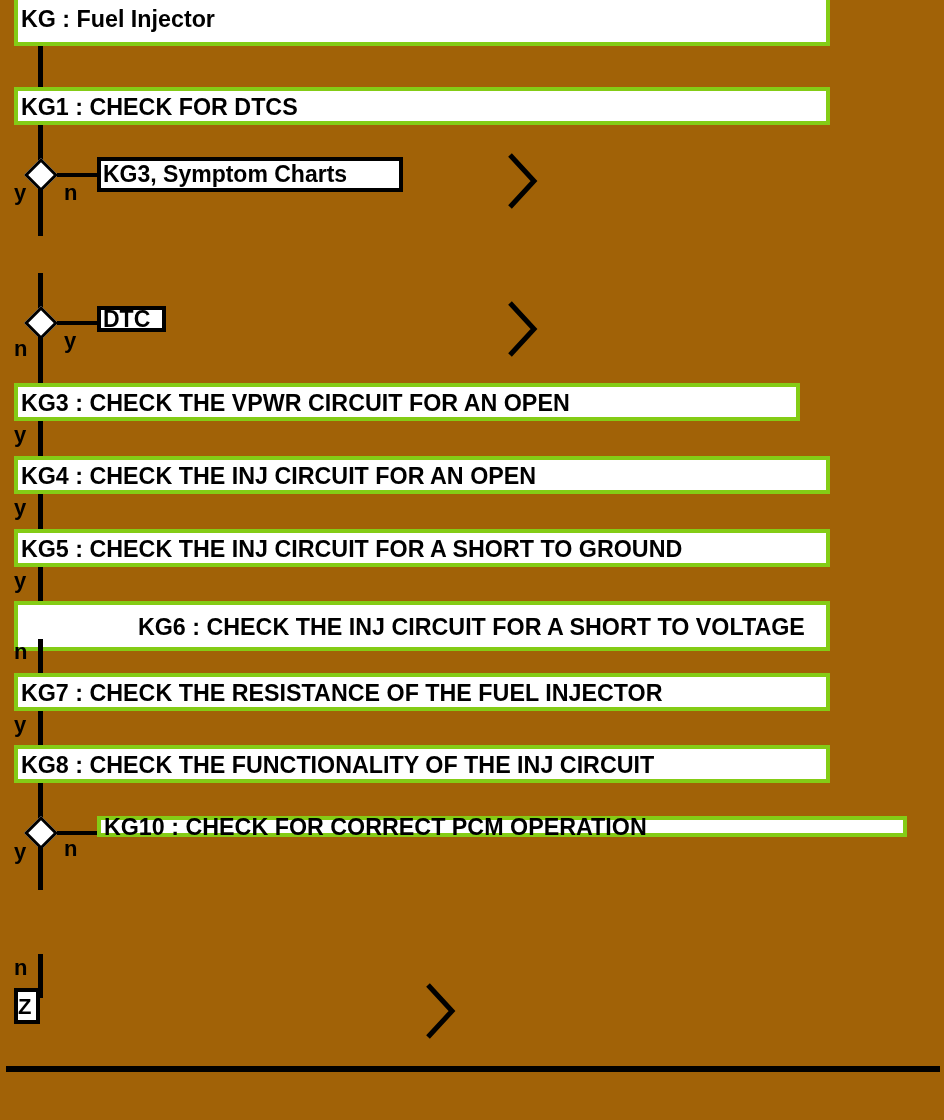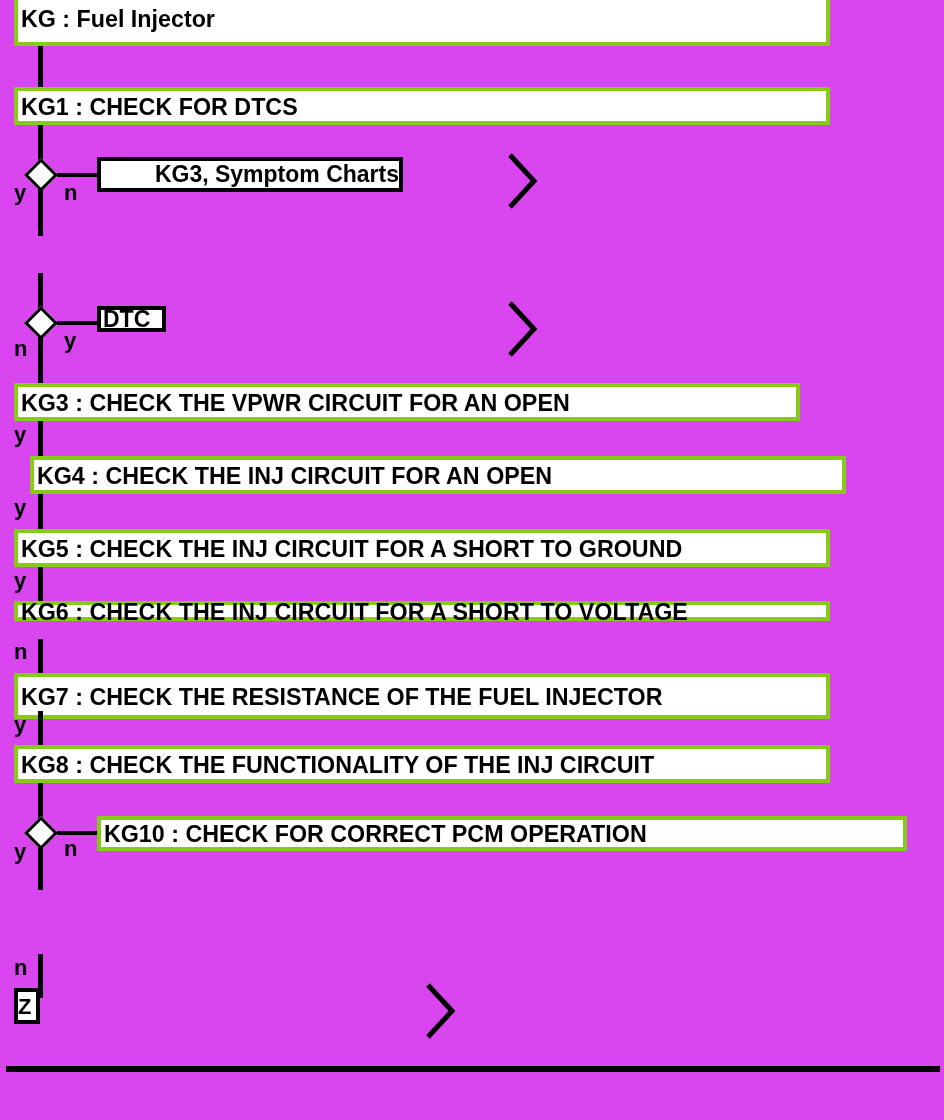--- a/index.html
+++ b/index.html
@@ -8,21 +8,21 @@
     background: #ffffff;
   }
   body {
     font-family: "Liberation Sans", sans-serif;
     -webkit-font-smoothing: none;
   }
   #page {
     position: relative;
     width: 944px;
     height: 1120px;
-    background: #d946ef;
+    background: #a16207;
     overflow: hidden;
   }
 
   
   .step-box {
     position: absolute;
     box-sizing: border-box;
     border: 4px solid #84cc16;
     background: #ffffff;
     display: flex;
@@ -133,21 +133,21 @@
   </div>
 
   <div class="vline" style="left:38px; top:125px; height:38px;"></div>
 
   <div class="diamond" style="left:24px; top:158px;">
     <div class="dshape"></div>
   </div>
 
   <div class="hline" style="left:57px; top:173px; width:44px;"></div>
 
-  <div class="ref-box" style="left:97px; top:157px; width:306px; height:35px;justify-content:flex-end;">
+  <div class="ref-box" style="left:97px; top:157px; width:306px; height:35px;">
     <span class="ref-label">KG3, Symptom Charts</span>
   </div>
 
   <div class="chevron" style="left:504px; top:150px;">
     <svg width="36" height="62" viewBox="0 0 36 62">
       <polyline points="6,5 30,31 6,57" fill="none" stroke="#000000" stroke-width="5"></polyline>
     </svg>
   </div>
 
   <span class="branch-label" style="left:14px; top:182px;">y</span>
@@ -178,60 +178,60 @@
 
   <div class="vline" style="left:38px; top:336px; height:48px;"></div>
 
   <div class="step-box" style="left:14px; top:383px; width:786px; height:38px;">
     <span class="step-label">KG3 : CHECK THE VPWR CIRCUIT FOR AN OPEN</span>
   </div>
 
   <div class="vline" style="left:38px; top:421px; height:36px;"></div>
   <span class="branch-label" style="left:14px; top:424px;">y</span>
 
-  <div class="step-box" style="left:30px; top:456px; width:816px; height:38px;">
+  <div class="step-box" style="left:14px; top:456px; width:816px; height:38px;">
     <span class="step-label">KG4 : CHECK THE INJ CIRCUIT FOR AN OPEN</span>
   </div>
 
   <div class="vline" style="left:38px; top:494px; height:36px;"></div>
   <span class="branch-label" style="left:14px; top:497px;">y</span>
 
   <div class="step-box" style="left:14px; top:529px; width:816px; height:38px;">
     <span class="step-label">KG5 : CHECK THE INJ CIRCUIT FOR A SHORT TO GROUND</span>
   </div>
 
   <div class="vline" style="left:38px; top:567px; height:36px;"></div>
   <span class="branch-label" style="left:14px; top:570px;">y</span>
 
-  <div class="step-box" style="left:14px; top:601px; width:816px; height:20px;">
+  <div class="step-box" style="left:14px; top:601px; width:816px; height:50px;justify-content:flex-end;">
     <span class="step-label">KG6 : CHECK THE INJ CIRCUIT FOR A SHORT TO VOLTAGE</span>
   </div>
 
   <div class="vline" style="left:38px; top:639px; height:36px;"></div>
   <span class="branch-label" style="left:14px; top:641px;">n</span>
 
-  <div class="step-box" style="left:14px; top:673px; width:816px; height:46px;">
+  <div class="step-box" style="left:14px; top:673px; width:816px; height:38px;">
     <span class="step-label">KG7 : CHECK THE RESISTANCE OF THE FUEL INJECTOR</span>
   </div>
 
   <div class="vline" style="left:38px; top:711px; height:36px;"></div>
   <span class="branch-label" style="left:14px; top:714px;">y</span>
 
   <div class="step-box" style="left:14px; top:745px; width:816px; height:38px;">
     <span class="step-label">KG8 : CHECK THE FUNCTIONALITY OF THE INJ CIRCUIT</span>
   </div>
 
   <div class="vline" style="left:38px; top:783px; height:38px;"></div>
 
   <div class="diamond" style="left:24px; top:816px;">
     <div class="dshape"></div>
   </div>
   <div class="hline" style="left:57px; top:831px; width:44px;"></div>
 
-  <div class="step-box" style="left:97px; top:816px; width:810px; height:35px;">
+  <div class="step-box" style="left:97px; top:816px; width:810px; height:21px;">
     <span class="step-label">KG10 : CHECK FOR CORRECT PCM OPERATION</span>
   </div>
 
   <span class="branch-label" style="left:14px; top:841px;">y</span>
   <span class="branch-label" style="left:64px; top:838px;">n</span>
 
   <div class="vline" style="left:38px; top:846px; height:44px;"></div>
 
 
   <div class="vline" style="left:38px; top:954px; height:44px;"></div>

